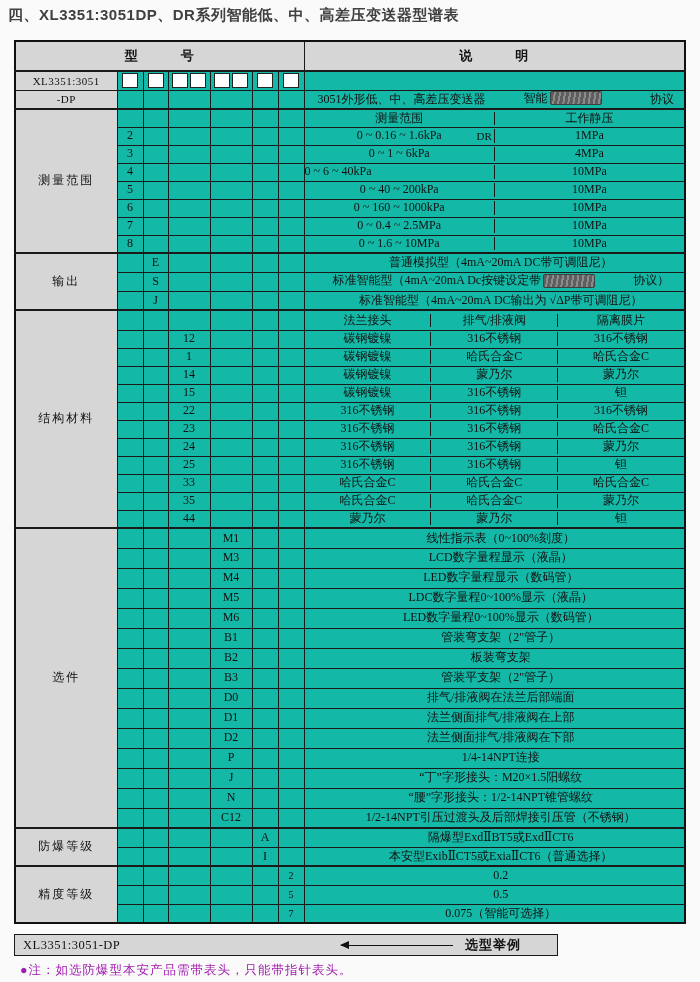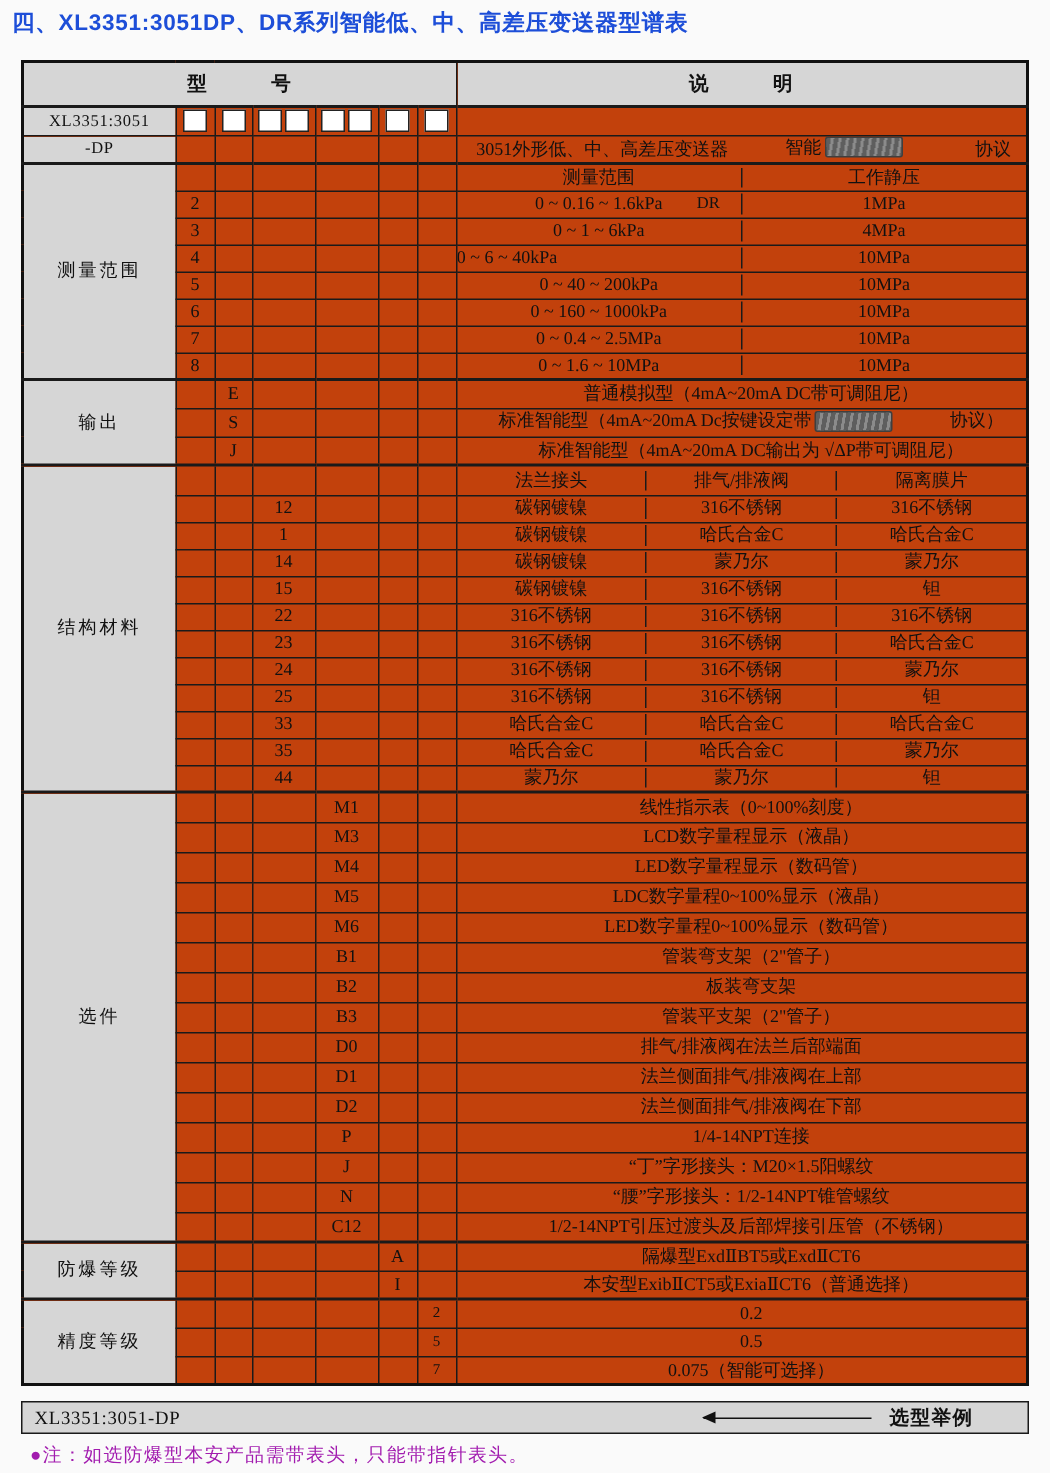--- a/index.html
+++ b/index.html
@@ -8,26 +8,26 @@
     background:#fafafa;
     font-family:"Liberation Serif","DejaVu Serif",serif;
     color:#111;
     position:relative;
     overflow:hidden;
   }
   .page{position:absolute;left:0;top:0;width:700px;height:982px;}
   .title{
     position:absolute;left:8px;top:6px;
     font-family:"Liberation Sans","DejaVu Sans",sans-serif;
-    font-weight:bold;font-size:15px;letter-spacing:0.5px;color:#1d4ed8;
+    font-weight:bold;font-size:15px;letter-spacing:0.5px;color:#404040;
   }
   table.spec{
     position:absolute;left:14px;top:40px;width:672px;
     border-collapse:collapse;table-layout:fixed;
-    background:#c2410c;
+    background:#14b8a6;
     font-size:12px;
   }
   table.spec td{
     border:1px solid #1a1a1a;
     padding:0;overflow:hidden;white-space:nowrap;
     text-align:center;vertical-align:middle;
     line-height:1.1;
   }
   table.spec{border:2px solid #111;}
   tr.sec td{border-top-width:2px;}
@@ -42,33 +42,33 @@
   .box{
     display:inline-block;width:14px;height:13px;background:#fff;
     border:1.5px solid #222;margin:0 1px;vertical-align:middle;
   }
   .split{display:flex;width:100%;height:100%;align-items:stretch;}
   .split>.part{
     flex:1;display:flex;align-items:center;justify-content:center;
     border-left:1px solid #1a1a1a;position:relative;
   }
   .split>.part:first-child{border-left:none;}
-  .dr-tag{position:absolute;right:14px;top:50%;transform:translateY(-50%);font-size:11px;}
+  .dr-tag{position:absolute;right:2px;top:50%;transform:translateY(-50%);font-size:11px;}
   .redact{
     display:inline-block;width:50px;height:12px;vertical-align:middle;
     background:repeating-linear-gradient(100deg,#5e5e5e 0 3px,#8b8b8b 3px 5px),#666;
     border:1px solid #3f3f3f;border-radius:2px;margin:0 4px 2px 2px;
   }
   .dp-desc{display:flex;width:100%;align-items:center;padding:0 10px 0 13px;box-sizing:border-box;}
   .dp-desc .dpm{flex:0 0 auto;margin-left:38px;}
   .dp-desc .dpr{flex:0 0 auto;margin-left:auto;}
   .s-gap{display:inline-block;width:34px;}
   td.acc-code{font-size:10px;vertical-align:top;}
   .example{
-    position:absolute;left:14px;top:934px;width:672px;height:22px;
+    position:absolute;left:14px;top:934px;width:544px;height:22px;
     background:#d6d6d6;border:1.5px solid #1a1a1a;box-sizing:border-box;
     display:flex;align-items:center;font-size:12.5px;
     padding:0 36px 0 8px;
   }
   .example .model{letter-spacing:0.5px;}
   .example .code{margin-left:24px;}
   .arrow{margin-left:auto;display:inline-block;width:112px;height:0;border-top:1.5px solid #111;position:relative;}
   .arrow::before{
     content:"";position:absolute;left:-1px;top:-4.5px;width:0;height:0;
     border-top:4px solid transparent;border-bottom:4px solid transparent;

